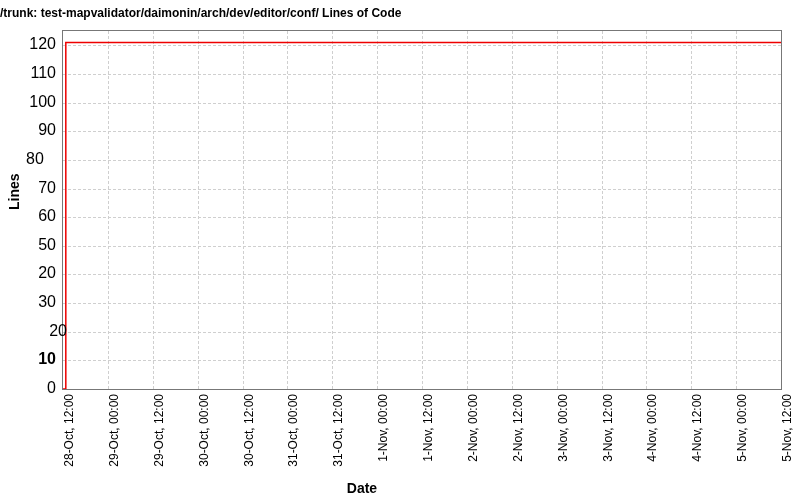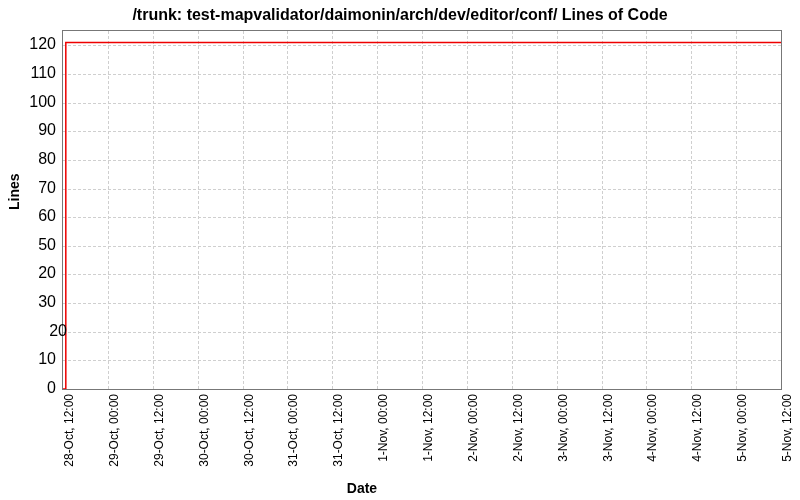--- a/index.html
+++ b/index.html
@@ -14,22 +14,21 @@
   .chart {
     position: relative;
     width: 800px;
     height: 500px;
   }
   .title {
     position: absolute;
     top: 6px;
     left: 0;
     width: 800px;
-    text-align: center;
-    font-size: 16px;
+    font-size: 12px;
     font-weight: bold;
   }
   .plot-outer {
     position: absolute;
     left: 62px;
     top: 30px;
     width: 720px;
     height: 360px;
     border: 1px solid #777;
     box-sizing: border-box;
@@ -132,28 +131,28 @@
         <div class="grid-v" style="left: 673.125px;"></div>
         <svg class="poly" viewBox="0 0 718 358" preserveAspectRatio="none">
           <polyline points="0,358 2.8046875,358 2.8046875,11.456000000000017 718,11.456000000000017" fill="none" stroke="#ee0000" stroke-width="1.5"></polyline>
         </svg>
       </div>
   </div>
 
   <div class="x-axis-label">Date</div>
 
 <div class="y-tick-label" style="left: 14px; top: 388px;">0</div>
-    <div class="y-tick-label" style="left: 14px; top: 359.36px;">10</div>
+    <div class="y-tick-label" style="left: 14px; top: 359.36px; font-weight: bold;">10</div>
     <div class="y-tick-label" style="left: 25px; top: 330.72px;">20</div>
     <div class="y-tick-label" style="left: 14px; top: 302.08px;">30</div>
     <div class="y-tick-label" style="left: 14px; top: 273.44px;">20</div>
     <div class="y-tick-label" style="left: 14px; top: 244.8px;">50</div>
     <div class="y-tick-label" style="left: 14px; top: 216.16px;">60</div>
     <div class="y-tick-label" style="left: 14px; top: 187.52px;">70</div>
-    <div class="y-tick-label" style="left: 14px; top: 158.88px;">80</div>
+    <div class="y-tick-label" style="left: 14px; top: 158.88px; text-align: center;">80</div>
     <div class="y-tick-label" style="left: 14px; top: 130.24px;">90</div>
     <div class="y-tick-label" style="left: 14px; top: 101.6px;">100</div>
     <div class="y-tick-label" style="left: 14px; top: 72.96px;">110</div>
     <div class="y-tick-label" style="left: 14px; top: 44.32px;">120</div>
     <div class="x-tick-label" style="left: 62px; top: 394px; transform: translateX(-100%) rotate(-90deg);">28-Oct, 12:00</div>
     <div class="x-tick-label" style="left: 106.875px; top: 394px; transform: translateX(-100%) rotate(-90deg);">29-Oct, 00:00</div>
     <div class="x-tick-label" style="left: 151.75px; top: 394px; transform: translateX(-100%) rotate(-90deg);">29-Oct, 12:00</div>
     <div class="x-tick-label" style="left: 196.625px; top: 394px; transform: translateX(-100%) rotate(-90deg);">30-Oct, 00:00</div>
     <div class="x-tick-label" style="left: 241.5px; top: 394px; transform: translateX(-100%) rotate(-90deg);">30-Oct, 12:00</div>
     <div class="x-tick-label" style="left: 286.375px; top: 394px; transform: translateX(-100%) rotate(-90deg);">31-Oct, 00:00</div>

